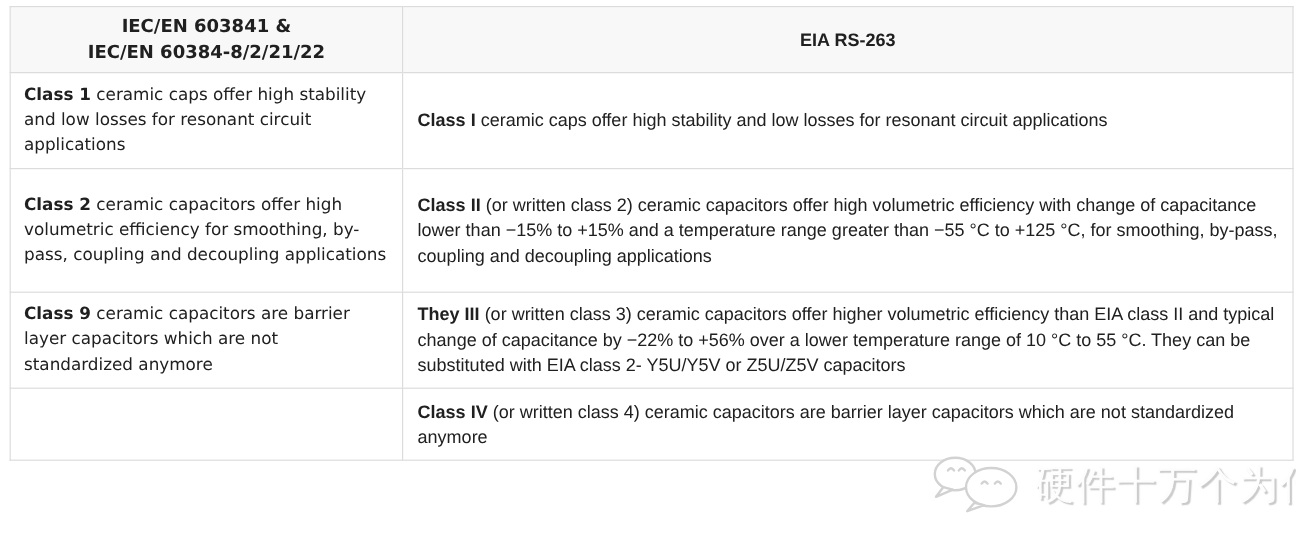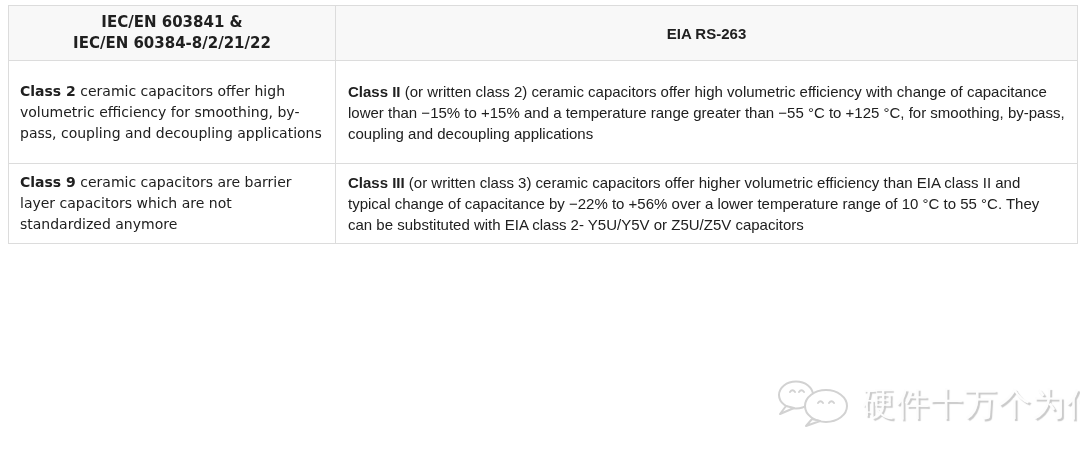--- a/index.html
+++ b/index.html
@@ -83,27 +83,35 @@
     <thead>
       <tr>
         <th class="col-iec">
           <span>IEC/EN 603841 &amp;</span>
           <span>IEC/EN 60384-8/2/21/22</span>
         </th>
         <th class="col-eia">EIA RS-263</th>
       </tr>
     </thead>
     <tbody>
+      <tr class="row-1">
+        <td class="cell-iec"><b>Class 1</b><span> ceramic caps offer high stability and low losses for resonant circuit applications</span></td>
+        <td class="cell-eia"><b>Class I</b><span> ceramic caps offer high stability and low losses for resonant circuit applications</span></td>
+      </tr>
       <tr class="row-2">
         <td class="cell-iec"><b>Class 2</b><span> ceramic capacitors offer high volumetric efficiency for smoothing, by-pass, coupling and decoupling applications</span></td>
         <td class="cell-eia"><b>Class II</b><span> (or written class 2) ceramic capacitors offer high volumetric efficiency with change of capacitance lower than −15% to +15% and a temperature range greater than −55 °C to +125 °C, for smoothing, by-pass, coupling and decoupling applications</span></td>
       </tr>
       <tr class="row-3">
         <td class="cell-iec"><b>Class 9</b><span> ceramic capacitors are barrier layer capacitors which are not standardized anymore</span></td>
-        <td class="cell-eia"><b>Class III</b><span> (or written class 3) ceramic capacitors offer higher volumetric efficiency than EIA class II and typical change of capacitance by −22% to +56% over a lower temperature range of 10 °C to 55 °C. They can be substituted with EIA class 2- Y5U/Y5V or Z5U/Z5V capacitors</span></td>
+        <td class="cell-eia"><b>They III</b><span> (or written class 3) ceramic capacitors offer higher volumetric efficiency than EIA class II and typical change of capacitance by −22% to +56% over a lower temperature range of 10 °C to 55 °C. They can be substituted with EIA class 2- Y5U/Y5V or Z5U/Z5V capacitors</span></td>
+      </tr>
+      <tr class="row-4">
+        <td class="cell-iec"><b></b><span></span></td>
+        <td class="cell-eia"><b>Class IV</b><span> (or written class 4) ceramic capacitors are barrier layer capacitors which are not standardized anymore</span></td>
       </tr>
     </tbody>
   </table>
 
   <div class="watermark">
     <span class="wm-icon">
       <svg width="92" height="52" viewBox="0 0 92 52">
         <g fill="#ffffff" stroke="#d2d2d2" stroke-width="2">
           <ellipse cx="26" cy="19" rx="17" ry="13.5"></ellipse>
           <path d="M16 30 L10 38 L24 32 Z" stroke-linejoin="round"></path>

